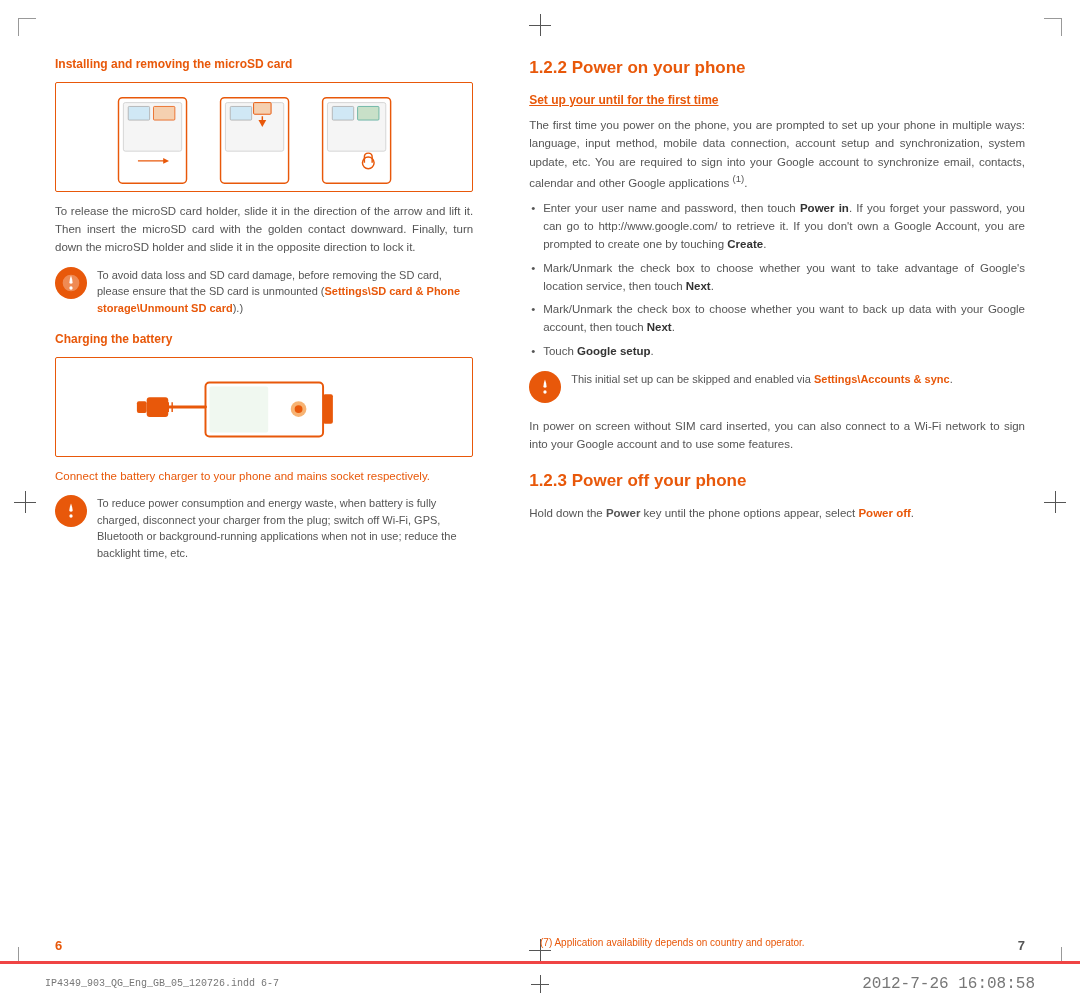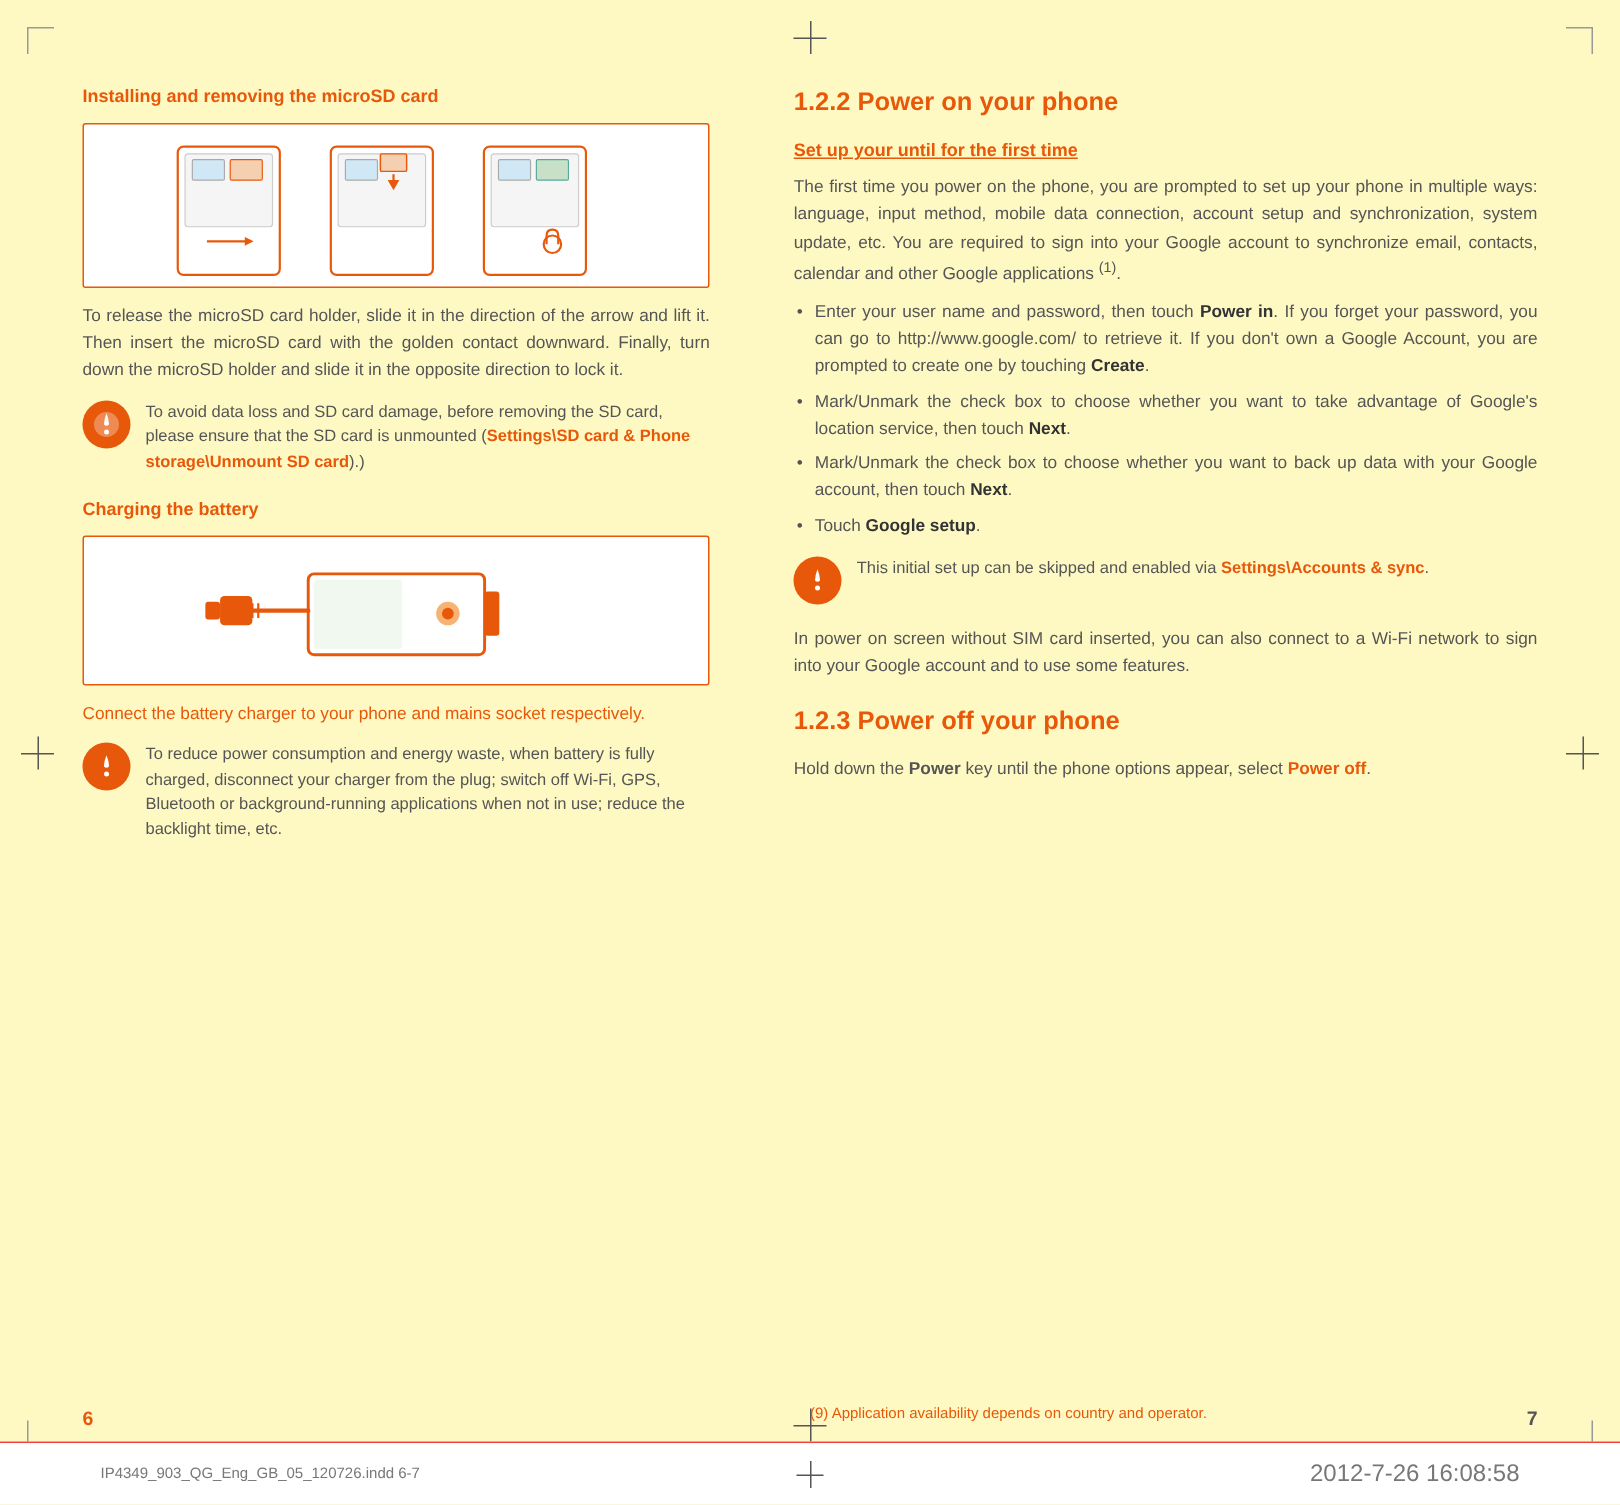--- a/index.html
+++ b/index.html
@@ -7,21 +7,21 @@
       background: #f0ede8;
       display: flex;
       justify-content: center;
       align-items: center;
       min-height: 100vh;
       font-family: Arial, sans-serif;
     }
     .page {
       width: 1080px;
       height: 1003px;
-      background: #fef9c3;
+      background: #ffffff;
       position: relative;
       display: flex;
       flex-direction: column;
     }
     
     .corner {
       position: absolute;
       width: 18px;
       height: 18px;
       border-color: #999;
@@ -180,26 +180,27 @@
       color: #333;
     }
 
     
     .footer {
       height: 42px;
       background: #fff;
       display: flex;
       align-items: center;
       justify-content: space-between;
-      padding: 0 67px;
-      border-top: 1px solid #ef4444;
+      padding: 0 45px;
+      border-top: 3px solid #ef4444;
       position: absolute;
       bottom: 0;
       left: 0;
       right: 0;
+      font-family: Liberation Mono, monospace;
     }
     .footer-left {
       font-size: 10px;
       color: #777;
     }
     .footer-center {
       position: absolute;
       left: 50%;
       transform: translateX(-50%);
     }
@@ -380,21 +381,21 @@
 
       <p class="body-text">
         Hold down the <strong>Power</strong> key until the phone options appear, select <strong style="color:#e8580a;">Power off</strong>.
       </p>
     </div>
   </div>
 
   <div class="page-num-left">6</div>
   <div class="page-num-right">7</div>
 
-  <div class="footnote">(9)   Application availability depends on country and operator.</div>
+  <div class="footnote">(7)   Application availability depends on country and operator.</div>
 
   <div class="footer">
     <span class="footer-left">IP4349_903_QG_Eng_GB_05_120726.indd  6-7</span>
     <div class="footer-center">
       <div style="width:18px;height:18px;position:relative;">
         <div style="position:absolute;left:50%;top:0;width:1px;height:100%;background:#555;"></div>
         <div style="position:absolute;top:50%;left:0;height:1px;width:100%;background:#555;"></div>
       </div>
     </div>
     <span class="footer-right">2012-7-26   16:08:58</span>

